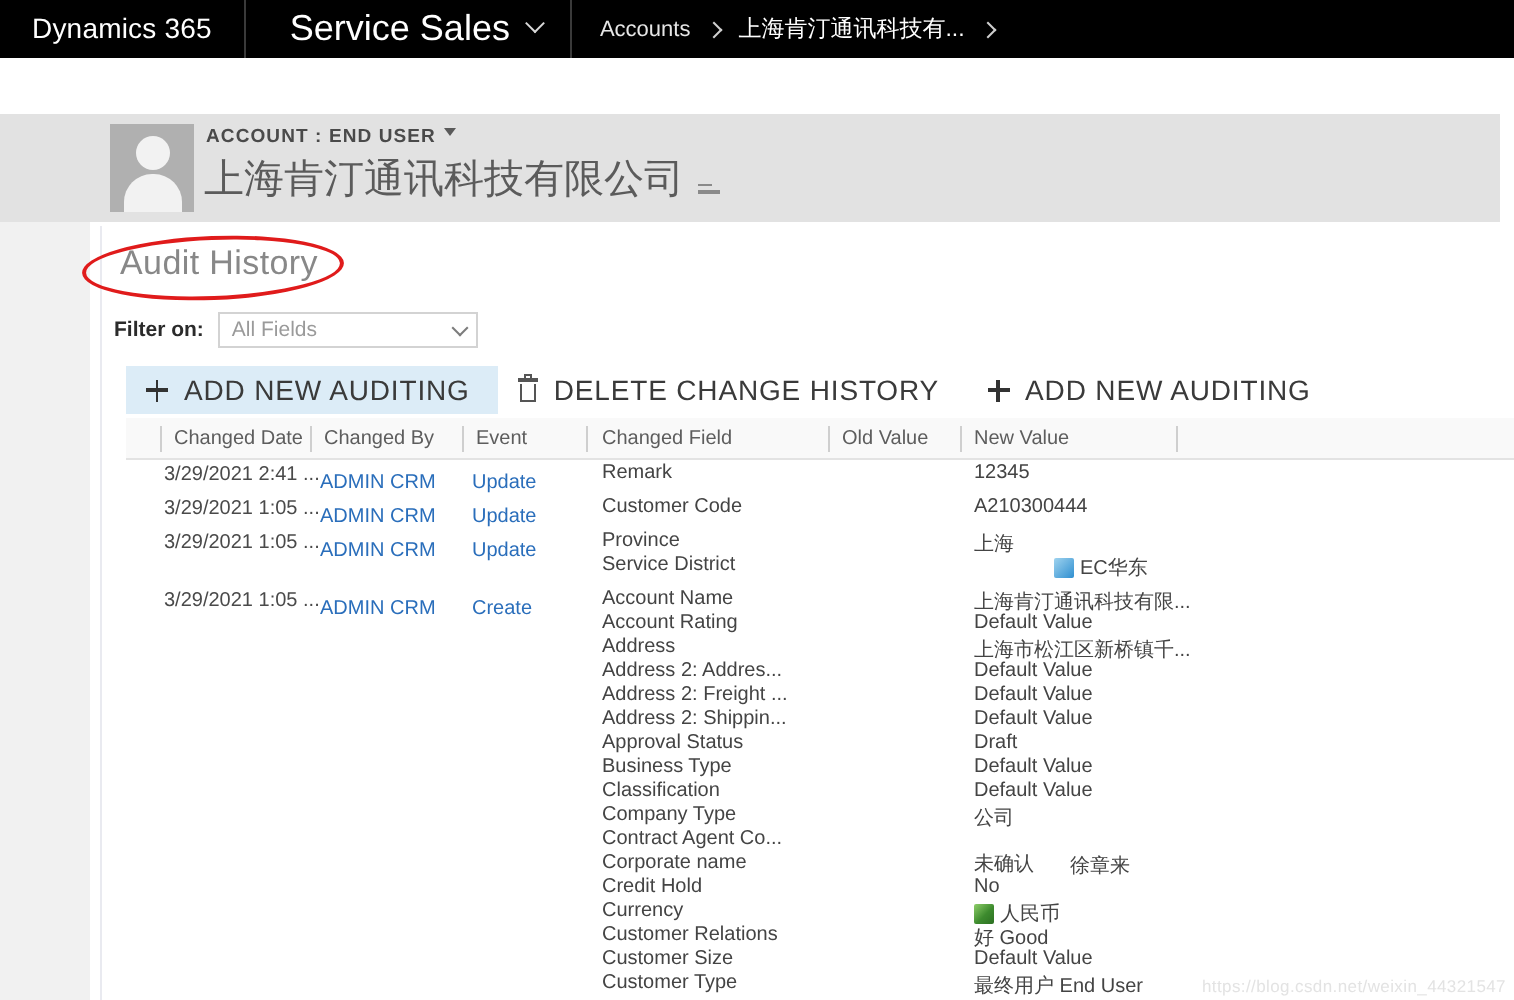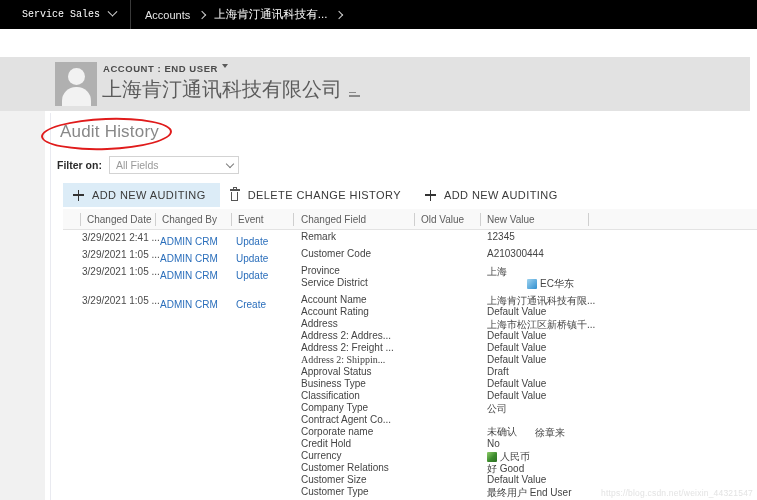--- a/index.html
+++ b/index.html
@@ -16,25 +16,24 @@
     position: absolute; left: 0; top: 0; width: 757px; height: 29px;
     background: #000000; color: #ffffff;
     display: flex; align-items: center;
   }
   .brand {
     font-size: 14px; color: #fff; padding: 0 16px;
     height: 29px; line-height: 29px; letter-spacing: .1px;
     border-right: 1px solid #3a3a3a; white-space: nowrap;
   }
   .appname {
-    font-size: 10px; color: #fff; padding: 0 14px 0 22px;
+    font-size: 18px; color: #fff; padding: 0 14px 0 22px;
     height: 29px; line-height: 29px; white-space: nowrap;
     display: flex; align-items: center; gap: 9px;
     border-right: 1px solid #3a3a3a;
-    font-family: Liberation Mono, monospace;
   }
   .chev {
     display: inline-block; width: 7px; height: 7px;
     border-right: 1.4px solid #d8d8d8; border-bottom: 1.4px solid #d8d8d8;
     transform: rotate(45deg) translate(-2px,-2px);
   }
   .crumbs {
     display: flex; align-items: center; gap: 9px;
     padding-left: 14px; height: 29px; font-size: 11px; color: #e6e6e6;
     white-space: nowrap;
@@ -143,21 +142,21 @@
   .cmdbar {
     position: absolute; left: 63px; top: 183px; width: 694px; height: 24px;
     display: flex; align-items: center;
   }
   .cmdbtn {
     display: flex; align-items: center; gap: 8px; height: 24px;
     padding: 0 14px 0 10px; white-space: nowrap;
   }
   .cmdbtn.active { background: #dcecf7; }
   .cmdbtn .lbl {
-    font-size: 11px; color: #3a3a3a; letter-spacing: .42px; font-weight: 400;
+    font-size: 14px; color: #3a3a3a; letter-spacing: .42px; font-weight: 400;
   }
   .plusicon {
     position: relative; width: 11px; height: 11px; flex: 0 0 11px;
   }
   .plusicon::before, .plusicon::after {
     content: ""; position: absolute; background: #333;
   }
   .plusicon::before { left: 0; top: 4.6px; width: 11px; height: 1.9px; }
   .plusicon::after  { top: 0; left: 4.6px; height: 11px; width: 1.9px; }
   .trashicon {
@@ -214,20 +213,21 @@
   .watermark {
     position: absolute; right: 4px; bottom: 2px;
     font-size: 8.5px; color: #e3e3e3; letter-spacing: .2px;
     white-space: nowrap; user-select: none;
   }
 </style>
 </head>
 <body>
 
 <div class="topnav">
+  <div class="brand">Dynamics 365</div>
   <div class="appname">
     <span>Service Sales</span>
     <span class="chev"></span>
   </div>
   <div class="crumbs">
     <span>Accounts</span>
     <span class="sep"></span>
     <span class="crumb-cur">上海肯汀通讯科技有...</span>
     <span class="sep"></span>
   </div>
@@ -353,21 +353,21 @@
         <span>上海市松江区新桥镇千...</span>
       </div>
       <div class="f-name" style="top: 36px;">Address 2: Addres...</div>
       <div class="f-new" style="top: 36px;">
         <span>Default Value</span>
       </div>
       <div class="f-name" style="top: 48px;">Address 2: Freight ...</div>
       <div class="f-new" style="top: 48px;">
         <span>Default Value</span>
       </div>
-      <div class="f-name" style="top: 60px; font-family: Liberation Serif, serif;">Address 2: Shippin...</div>
+      <div class="f-name" style="top: 60px;">Address 2: Shippin...</div>
       <div class="f-new" style="top: 60px;">
         <span>Default Value</span>
       </div>
       <div class="f-name" style="top: 72px;">Approval Status</div>
       <div class="f-new" style="top: 72px;">
         <span>Draft</span>
       </div>
       <div class="f-name" style="top: 84px;">Business Type</div>
       <div class="f-new" style="top: 84px;">
         <span>Default Value</span>

